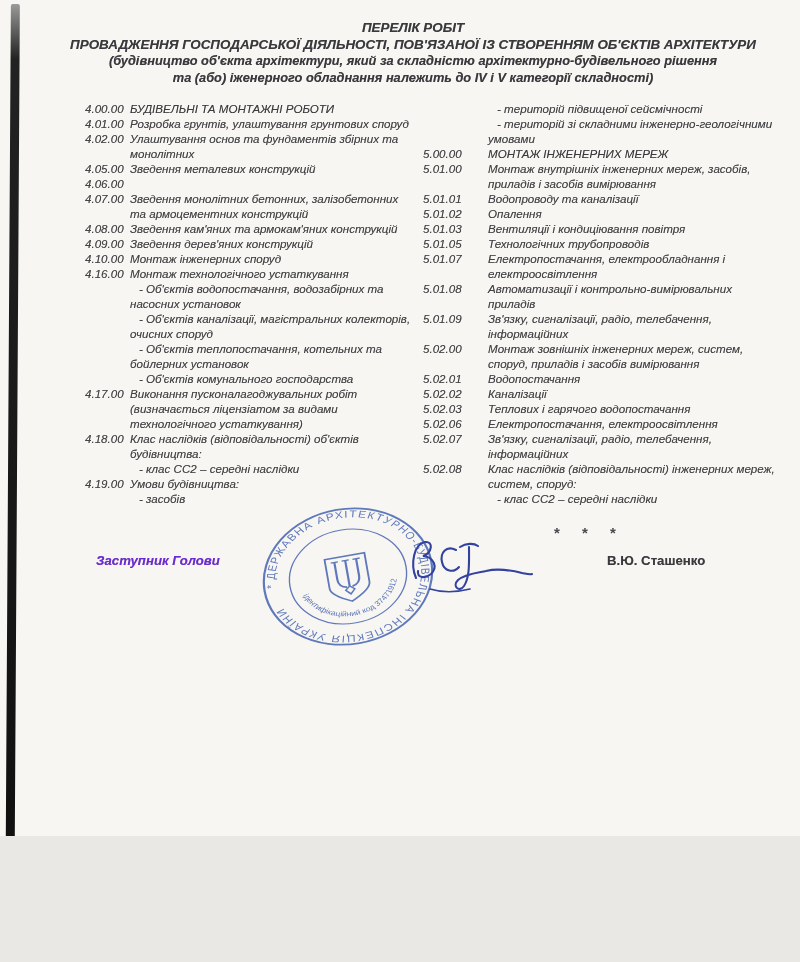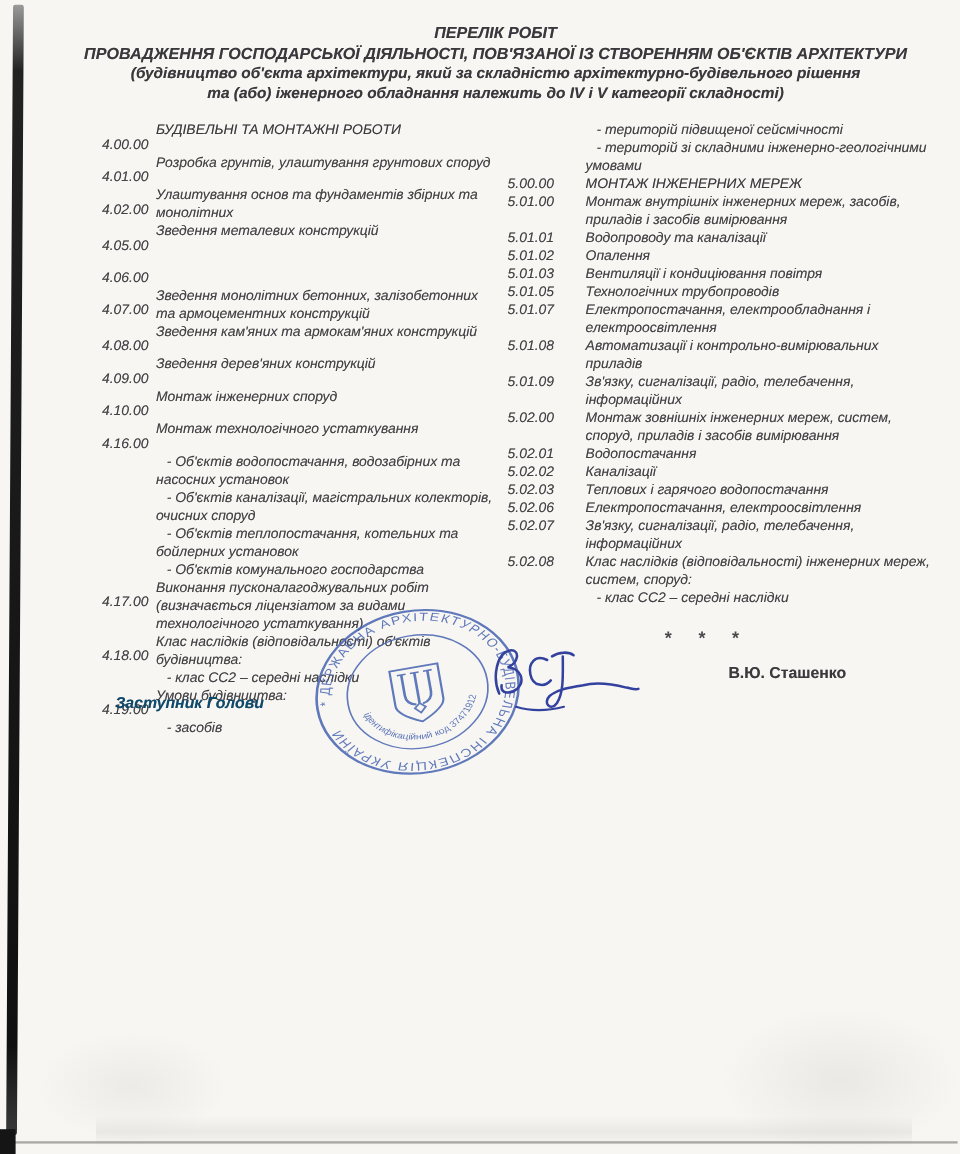--- a/index.html
+++ b/index.html
@@ -1,16 +1,16 @@
 <!DOCTYPE html>
 <html><head>
 <meta charset="utf-8">
 <style>
   html,body{margin:0;padding:0;background:#e9e8e4;}
-  .page{position:relative;width:800px;height:962px;background:#f7f6f2;overflow:hidden;
+  .page{position:relative;width:800px;height:836px;background:#f7f6f2;overflow:hidden;
         font-family:"Liberation Sans",sans-serif;color:#3e3e42;}
   
   .edge-left{position:absolute;left:8px;top:4px;width:9px;height:942px;
              background:linear-gradient(#9a9a9a 0,#222 55px,#161616 60%,#101010 92%,#3a3a3a);
              transform:rotate(.35deg);border-radius:2px;}
   .edge-bottom{position:absolute;left:12px;top:951px;width:786px;height:2px;
                background:rgba(80,78,74,.45);filter:blur(.4px);}
   .corner-blob{position:absolute;left:0;top:941px;width:13px;height:21px;background:#151515;}
   .smudge{position:absolute;pointer-events:none;}
   .sm1{left:600px;top:840px;width:200px;height:120px;background:radial-gradient(closest-side,rgba(140,135,128,.12),rgba(140,135,128,0));}
@@ -22,32 +22,32 @@
          text-shadow:0 0 .4px rgba(60,60,60,.55);}
   .t-line1,.t-line2{font-size:13.4px;}
   .t-line3,.t-line4{font-size:12.8px;text-align:center;}
   
   .col{position:absolute;top:101px;font-style:italic;font-size:11.6px;line-height:15px;
        color:#434347;text-shadow:0 0 .35px rgba(70,70,70,.5);}
   .col-left{left:85px;width:331px;}
   .col-right{left:423px;width:354px;}
   .row{display:flex;}
   .num{flex:none;}
-  .col-left .num{width:45px;margin-top:12px;}
+  .col-left .num{width:45px;}
   .col-right .num{width:65px;}
   .txt{flex:1;}
   .bold{font-weight:normal;color:#3a3a3e;}
   .sub{text-indent:9px;}
   .col-left .sub{padding-left:45px;}
   .col-right .sub{padding-left:65px;}
   
   .stars{position:absolute;left:554px;top:524px;font-size:15px;letter-spacing:9px;
          color:#4a4a4e;font-weight:bold;}
   .sign-title{position:absolute;left:96px;top:553px;font-style:italic;font-weight:bold;
-              font-size:13.2px;color:#0c4a6e;text-shadow:0 0 .4px rgba(60,60,60,.5);margin-top:25px;}
+              font-size:13.2px;color:#6d28d9;text-shadow:0 0 .4px rgba(60,60,60,.5);}
   .sign-name{position:absolute;left:607px;top:553px;font-weight:bold;
              font-size:13.2px;color:#3a3a3e;text-shadow:0 0 .4px rgba(60,60,60,.5);}
   
   .stamp{position:absolute;left:256px;top:503px;width:184px;height:147px;
          transform:rotate(-10deg);opacity:.88;z-index:3;}
   .stamp text{font-family:"Liberation Sans",sans-serif;}
   
   .signature{position:absolute;left:398px;top:532px;width:140px;height:76px;z-index:4;}
 </style>
 </head>

